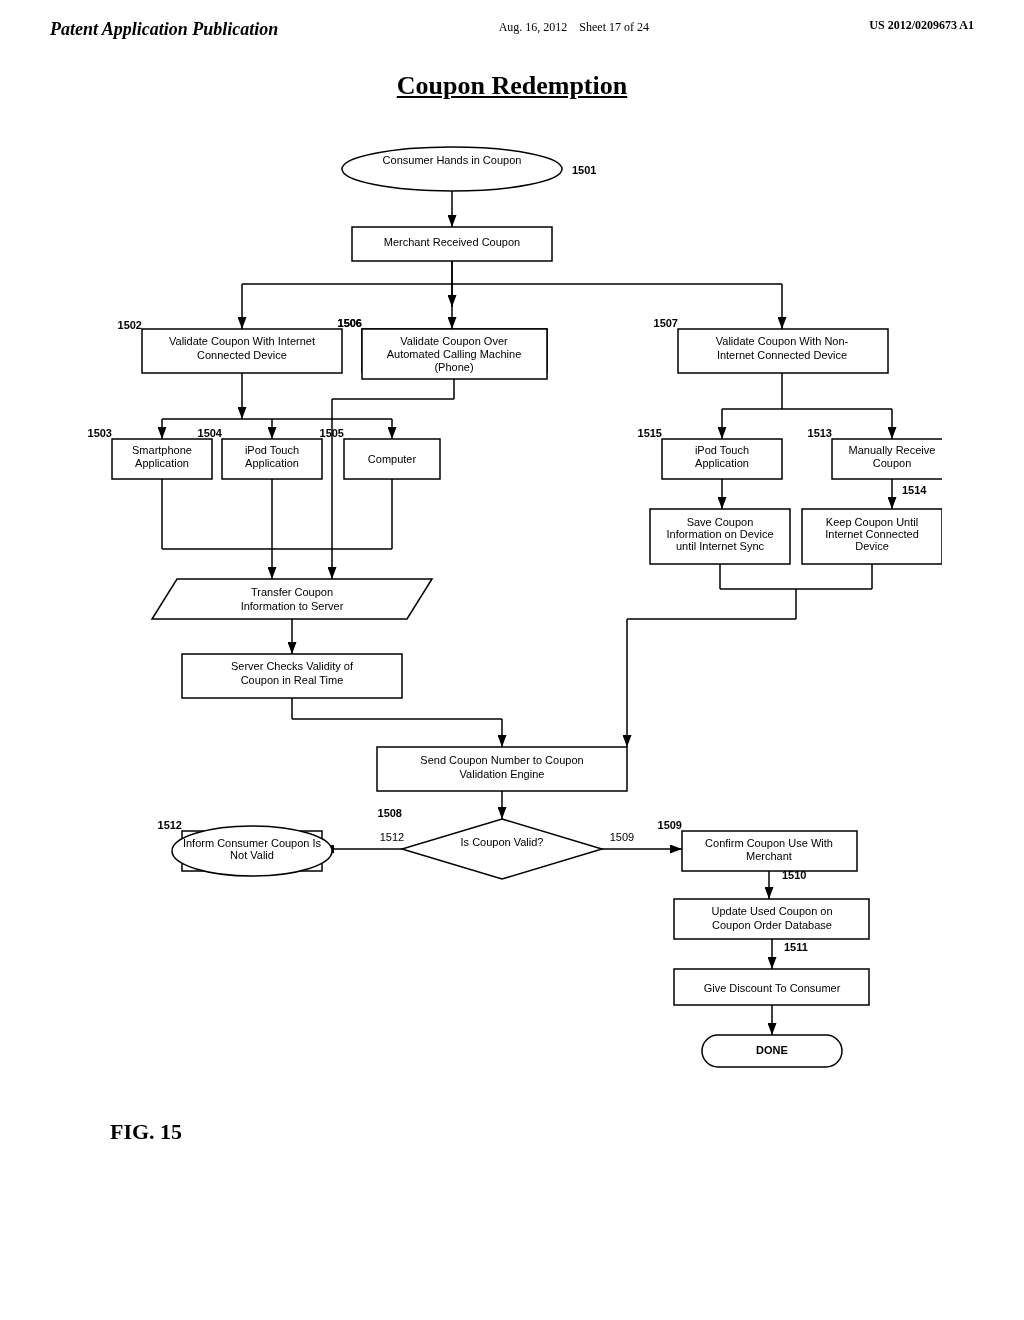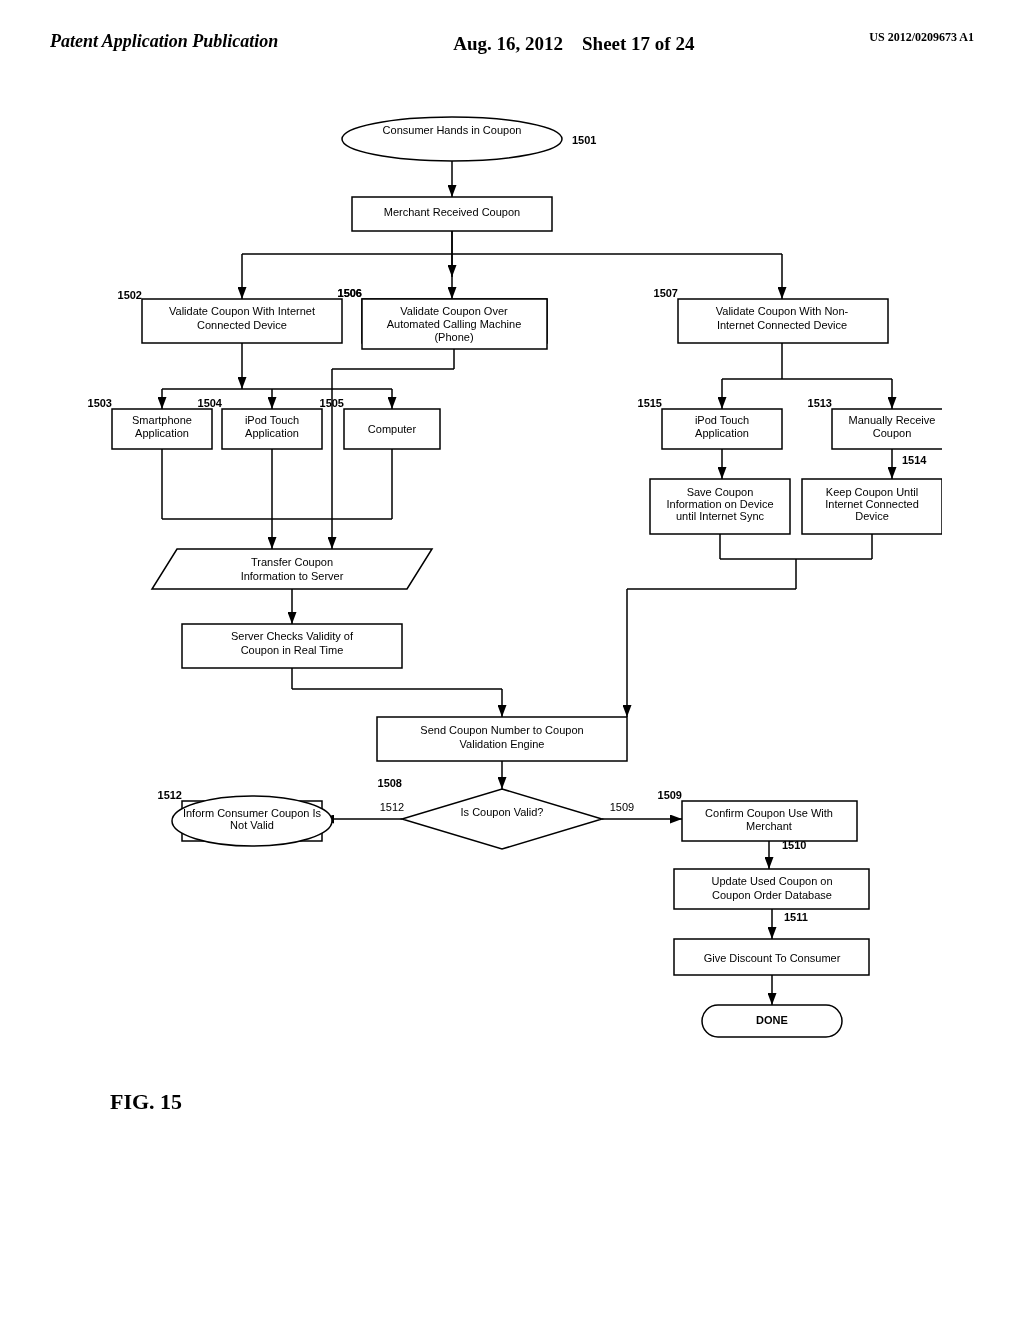--- a/index.html
+++ b/index.html
@@ -8,42 +8,41 @@
       font-family: 'Times New Roman', Times, serif;
       width: 1024px;
       min-height: 1320px;
       position: relative;
       overflow-x: hidden;
     }
     .page {
       width: 1024px;
       min-height: 1320px;
       background: #fff;
-      padding: 30px 50px;
+      padding: 18px 50px;
       position: relative;
     }
     .header {
       display: flex;
       justify-content: space-between;
       align-items: flex-start;
       margin-bottom: 30px;
       border-bottom: none;
     }
     .header-left {
       font-size: 18px;
       font-weight: bold;
       font-style: italic;
       max-width: 380px;
       line-height: 1.3;
     }
     .header-center {
-      font-size: 19px;
+      font-size: 12px;
       text-align: right;
       line-height: 1.5;
-      font-weight: bold;
     }
     .header-right {
       font-size: 12px;
       font-weight: bold;
       text-align: right;
     }
     .diagram-area {
       position: relative;
       width: 100%;
       margin-top: 10px;
@@ -80,20 +79,21 @@
   <div class="header">
     <div class="header-left">Patent Application Publication</div>
     <div class="header-center">
       <span>Aug. 16, 2012</span>&nbsp;&nbsp;&nbsp;
       <span>Sheet 17 of 24</span>
     </div>
     <div class="header-right">US 2012/0209673 A1</div>
   </div>
 
   <div class="diagram-area">
+    <div class="diagram-title">Coupon Redemption</div>
 
     <svg class="flowchart" viewBox="0 0 860 1050">
       <defs>
         <marker id="arrowhead" markerWidth="8" markerHeight="6" refX="8" refY="3" orient="auto">
           <polygon points="0 0, 8 3, 0 6" fill="#000"></polygon>
         </marker>
       </defs>
 
       <ellipse cx="370" cy="50" rx="110" ry="22" fill="white" stroke="black" stroke-width="1.5"></ellipse>
       <text x="370" y="45" text-anchor="middle" font-size="11">Consumer Hands in Coupon</text>

